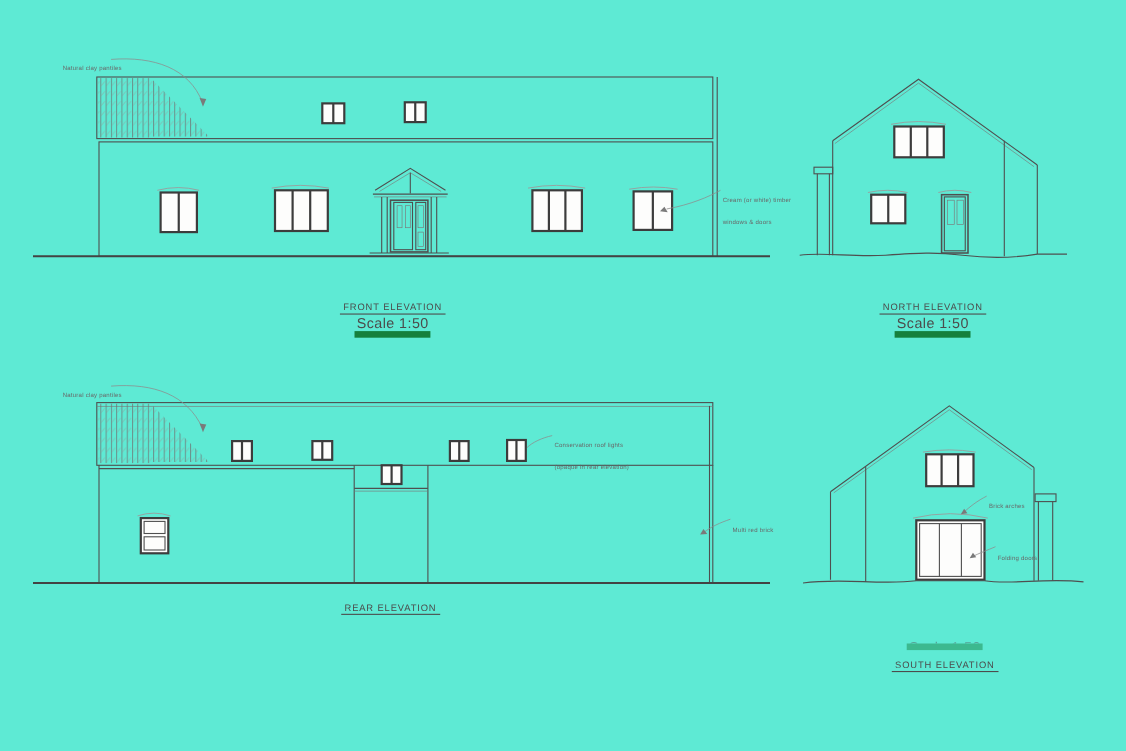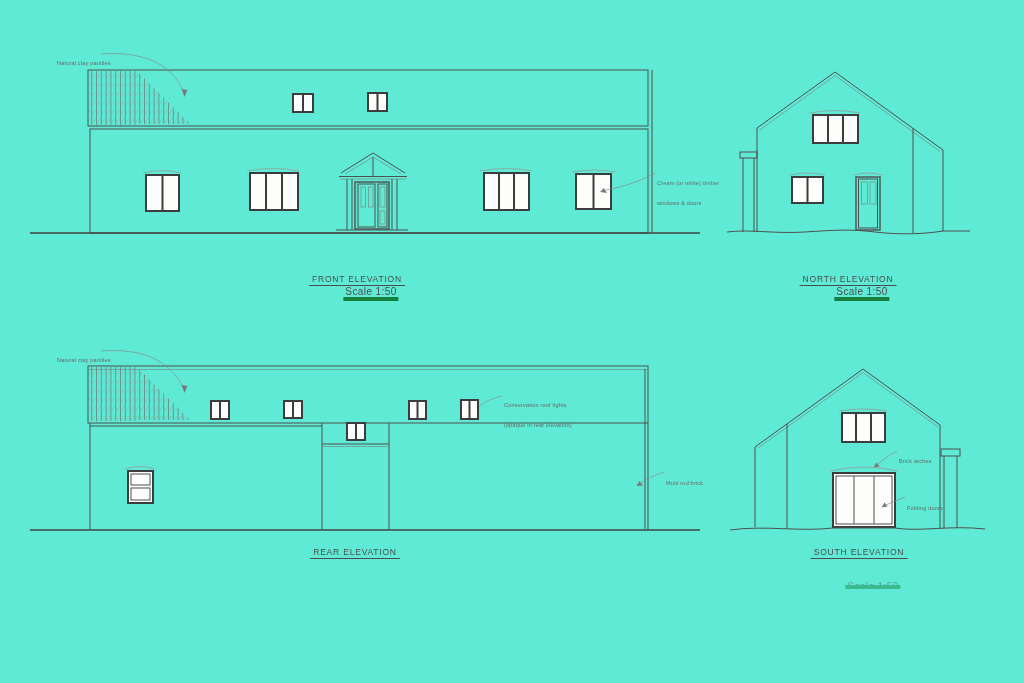--- a/index.html
+++ b/index.html
@@ -17,24 +17,23 @@
   .leader{stroke:#8d8d8d;stroke-width:.7;fill:none;}
   .arc{stroke:#9b9b9b;stroke-width:.8;fill:none;}
   .arrow{fill:#7a7a7a;stroke:none;}
   .label{position:absolute;color:#4a4a4a;white-space:pre;}
   .title{
     font-size:8.5px;letter-spacing:.8px;color:#4c4c4c;
     border-bottom:1px solid #4c4c4c;padding:0 3px 1px 3px;
     transform:translateX(-50%);
   }
   .scalelbl{
-    font-size:10px;letter-spacing:.4px;color:#4c4c4c;
-    border-bottom:4px solid #15803d;padding:0 2px 0 2px;
+    font-size:13px;letter-spacing:.4px;color:#4c4c4c;
+    border-bottom:6px solid #15803d;padding:0 2px 0 2px;
     transform:translateX(-50%);
-    margin-left:14px;
   }
   .partial{height:4px;overflow:hidden;opacity:.45;}
   .anno{font-size:5.5px;letter-spacing:.2px;color:#686868;line-height:6.5px;}
   .anno span{display:block;}
 </style>
 </head>
 <body>
 
 <div class="sheet">
 
@@ -254,16 +253,16 @@
     <span>Multi red brick</span>
   </div>
   <div class="label title" style="left:355px;top:547px;">REAR ELEVATION</div>
 
   <div class="label anno" style="left:899px;top:445px;">
     <span>Brick arches</span>
   </div>
   <div class="label anno" style="left:907px;top:492px;">
     <span>Folding doors</span>
   </div>
-  <div class="label title" style="left:859px;top:547px;">SOUTH ELEVATION</div>
+  <div class="label title" style="left:859px;top:599px;">SOUTH ELEVATION</div>
   <div class="label scalelbl partial" style="left:859px;top:581px;">Scale 1:50</div>
 
 </div>
 
 </body></html>

